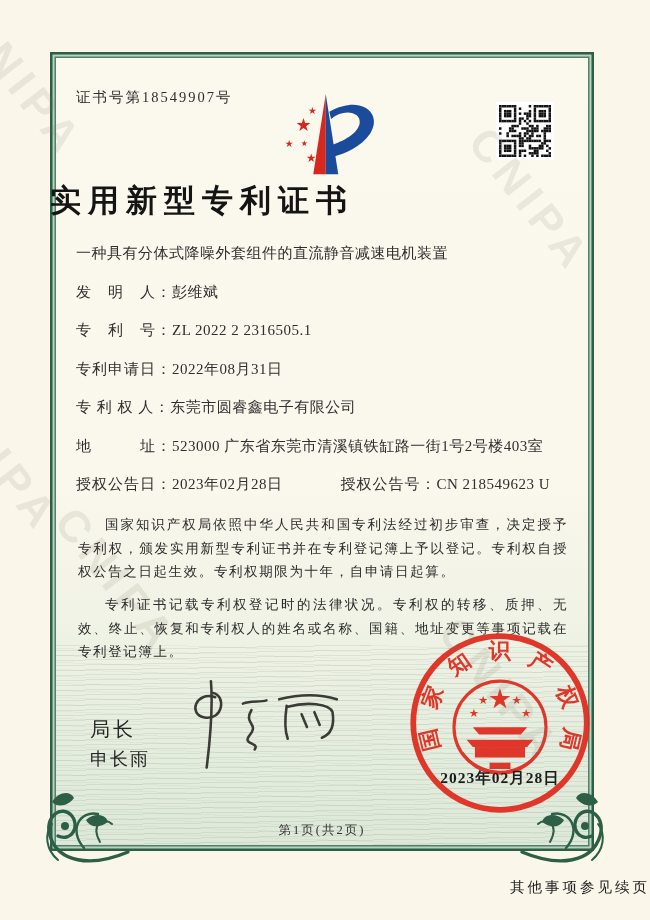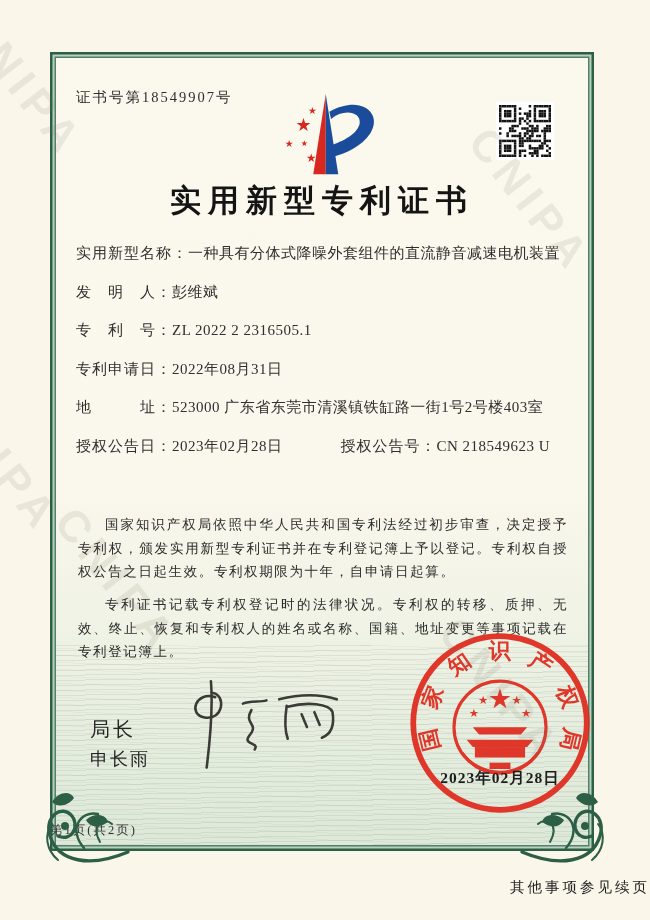--- a/index.html
+++ b/index.html
@@ -23,39 +23,39 @@
     position:absolute;left:6px;right:6px;bottom:6px;height:200px;z-index:0;
     background:
       repeating-linear-gradient(179deg, rgba(46,98,71,0.10) 0 1px, transparent 1px 5px),
       repeating-linear-gradient(2deg, rgba(46,98,71,0.05) 0 1px, transparent 1px 7px);
   }
   .content{position:absolute;inset:0;z-index:3;}
   .cert-no{position:absolute;left:26px;top:36px;font-size:14.5px;color:#2e2e2e;letter-spacing:2px;}
   .logo{position:absolute;left:224px;top:38px;width:116px;height:90px;}
   .qr{position:absolute;left:446px;top:50px;width:52px;height:52px;background:#fff;padding:3px;}
   .title{
-    position:absolute;left:0;right:0;top:128px;text-align:center;
+    position:absolute;left:0;right:0;top:128px;text-align:left;
     font-size:31px;font-weight:bold;color:#141414;letter-spacing:7px;
   }
   .fields{position:absolute;left:26px;right:20px;top:190px;font-size:15px;color:#2f2f2f;}
   .frow{display:flex;margin-bottom:16.5px;line-height:22px;}
   .flabel{white-space:pre-wrap;flex:none;letter-spacing:1px;}
   .fvalue{letter-spacing:0.5px;}
   .grow{display:flex;line-height:22px;}
   .grow .pair2{margin-left:58px;}
   .paras{position:absolute;left:28px;right:26px;top:461px;font-size:13.5px;color:#2c2c2c;
     line-height:1.75;letter-spacing:1.6px;text-align:justify;}
   .paras p{margin:0 0 9px 0;text-indent:2em;}
   .sig-title{position:absolute;left:40px;top:664px;font-size:20px;color:#262626;letter-spacing:3px;}
   .sig-name{position:absolute;left:40px;top:695px;font-size:18px;color:#262626;letter-spacing:2px;}
   .sig-svg{position:absolute;left:120px;top:626px;width:180px;height:96px;}
   .seal{position:absolute;left:358px;top:579px;width:184px;height:184px;}
   .seal-date{position:absolute;left:358px;top:716px;width:184px;text-align:center;
     font-size:15.5px;font-weight:bold;color:#1c1c1c;letter-spacing:1px;}
-  .pageinfo{position:absolute;left:0;right:0;top:770px;text-align:left;font-size:12.5px;color:#333;letter-spacing:2px;}
+  .pageinfo{position:absolute;left:0;right:0;top:770px;text-align:center;font-size:12.5px;color:#333;letter-spacing:2px;}
   .flourish{position:absolute;z-index:4;width:104px;height:92px;}
   .flourish.bl{left:28px;top:786px;}
   .flourish.br{left:518px;top:786px;transform:scaleX(-1);}
   .cont-note{position:absolute;left:0;right:0;top:878px;text-align:right;z-index:3;
     font-size:14.5px;color:#222;letter-spacing:3px;}
 </style>
 </head>
 <body>
 
 <div class="page">
@@ -303,34 +303,37 @@
           <rect x="17" y="20" width="1" height="1" fill="#111"></rect>
           <rect x="18" y="20" width="1" height="1" fill="#111"></rect>
           <rect x="19" y="20" width="1" height="1" fill="#111"></rect>
           <rect x="20" y="20" width="1" height="1" fill="#111"></rect>
         </svg>
 
       <div class="title">实用新型专利证书</div>
 
       <div class="fields">
         <div class="frow">
-          <span class="flabel">实用新型名称：</span>
           <span class="fvalue">一种具有分体式降噪外套组件的直流静音减速电机装置</span>
         </div>
         <div class="frow">
           <span class="flabel">发　明　人：</span>
           <span class="fvalue">彭维斌</span>
         </div>
         <div class="frow">
           <span class="flabel">专　利　号：</span>
           <span class="fvalue">ZL 2022 2 2316505.1</span>
         </div>
         <div class="frow">
           <span class="flabel">专利申请日：</span>
           <span class="fvalue">2022年08月31日</span>
+        </div>
+        <div class="frow">
+          <span class="flabel">专 利 权 人：</span>
+          <span class="fvalue">东莞市圆睿鑫电子有限公司</span>
         </div>
         <div class="frow">
           <span class="flabel">地　　　址：</span>
           <span class="fvalue">523000 广东省东莞市清溪镇铁缸路一街1号2号楼403室</span>
         </div>
         <div class="grow">
           <span>
             <span class="flabel">授权公告日：</span><span class="fvalue">2023年02月28日</span>
           </span>
           <span class="pair2">

